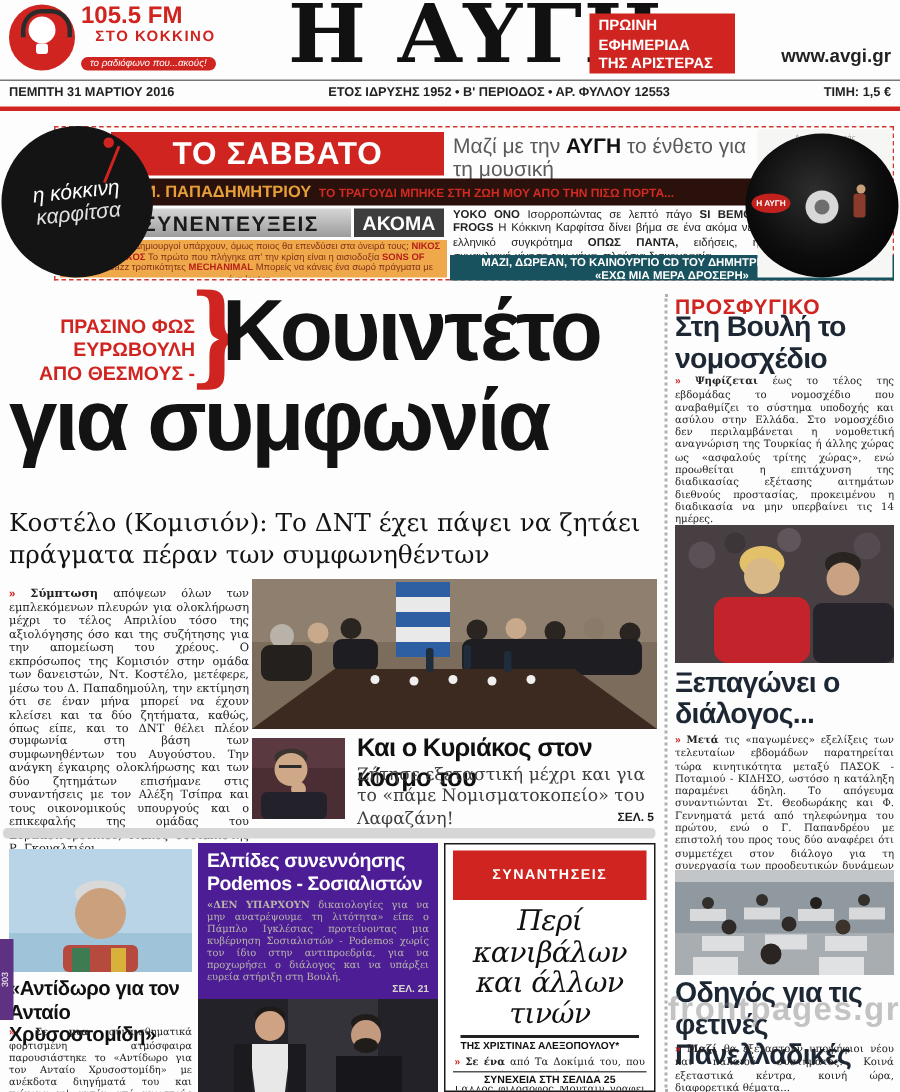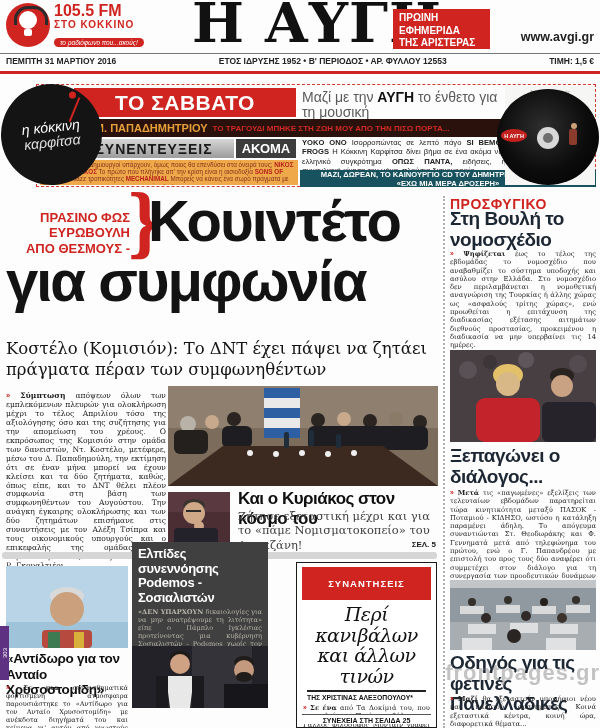--- a/index.html
+++ b/index.html
@@ -7,21 +7,21 @@
         font-family:"Liberation Sans",sans-serif;color:#1a1a1a;}
   .ab{position:absolute;}
   b,.b{font-weight:bold;}
   
   .radio{left:6px;top:3px;display:flex;align-items:flex-start;gap:4px;}
   .radio-circle{width:44px;height:44px;border-radius:50%;background:#cf2420;position:relative;flex:0 0 auto;}
   .radio-bulb{position:absolute;left:13px;top:8px;width:18px;height:18px;border-radius:50%;background:#fff;}
   .radio-base{position:absolute;left:18px;top:26px;width:8px;height:7px;background:#fff;border-radius:2px;}
   .radio-arc{position:absolute;left:8px;top:3px;width:28px;height:16px;border:3px solid #2b2b2b;border-bottom:none;border-radius:14px 14px 0 0;}
   .radio-freq{color:#cf2420;font-weight:bold;font-size:16px;line-height:1;}
-  .radio-name{color:#cf2420;font-weight:bold;font-size:10px;letter-spacing:1px;line-height:1.2;}
+  .radio-name{color:#cf2420;font-weight:bold;font-size:10px;letter-spacing:1px;line-height:1.2;text-align:right;}
   .radio-tag{display:inline-block;background:#cf2420;color:#fff;font-size:6.5px;font-style:italic;
              padding:1px 6px;border-radius:6px;margin-top:2px;}
   .title{left:192px;top:-10px;font-family:"DejaVu Serif",serif;font-weight:bold;font-size:55px;
          letter-spacing:1px;color:#111;margin:0;transform:scaleY(0.98);}
   .mast-box{left:393px;top:9px;width:97px;height:40px;background:#cf2420;color:#fff;font-weight:bold;
             font-size:10px;line-height:1.25;padding:3px 6px;box-sizing:border-box;}
   .website{right:6px;top:30px;font-size:12.5px;font-weight:bold;color:#222;}
   .dateline{left:0;top:53px;width:600px;height:15px;border-top:1px solid #777;
             display:flex;justify-content:space-between;align-items:center;
             font-size:8.5px;font-weight:bold;color:#222;padding:0 6px;box-sizing:border-box;}
@@ -96,21 +96,21 @@
   .rc2-head{left:450px;top:446px;width:146px;}
   .rc2-body{left:450px;top:489px;}
   .rc-photo3{left:450px;top:580px;width:146px;height:70px;}
   .rc3-head{left:450px;top:653px;width:148px;}
   .rc3-body{left:450px;top:695px;}
   
   .b1-photo{left:6px;top:566px;width:122px;height:82px;}
   .b1-head{left:6px;top:651px;width:125px;font-size:13.5px;font-weight:bold;color:#101010;line-height:1.15;letter-spacing:-0.3px;}
   .b1-body{left:6px;top:684px;width:122px;font-family:"DejaVu Serif",serif;font-size:6.6px;
            line-height:1.22;text-align:justify;color:#222;}
-  .b2-box{left:132px;top:542px;width:136px;height:166px;background:#404040;overflow:hidden;}
+  .b2-box{left:132px;top:562px;width:160px;height:166px;background:#4c1d95;overflow:hidden;}
   .b2-head{color:#fff;font-weight:bold;font-size:13px;line-height:1.12;padding:5px 6px 2px;letter-spacing:-0.3px;}
   .b2-body{color:#b8b4aa;font-family:"DejaVu Serif",serif;font-size:6.6px;line-height:1.2;
            text-align:justify;padding:0 6px;}
   .b2-page{color:#d8d4ca;text-align:right;font-weight:bold;font-size:6.8px;padding:1px 6px;}
   .b2-photo{position:absolute;left:0;bottom:0;width:160px;height:62px;}
   .b3-box{left:296px;top:562px;width:141px;height:166px;border:1px solid #1a1a1a;background:#fff;
           box-sizing:border-box;overflow:hidden;}
   .b3-banner{margin:4px 5px 0;background:#cf2420;color:#fff;font-weight:bold;font-size:9.5px;
              text-align:center;letter-spacing:1px;padding:11px 0;}
   .b3-head{font-family:"DejaVu Serif",serif;font-style:italic;font-size:19px;line-height:1.08;

